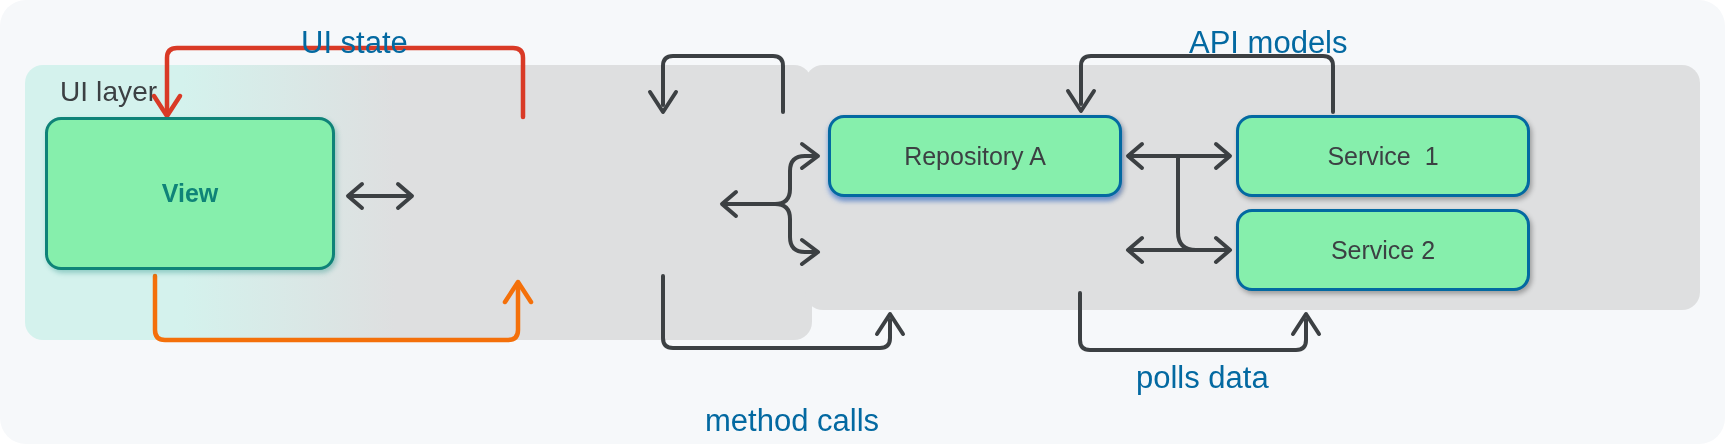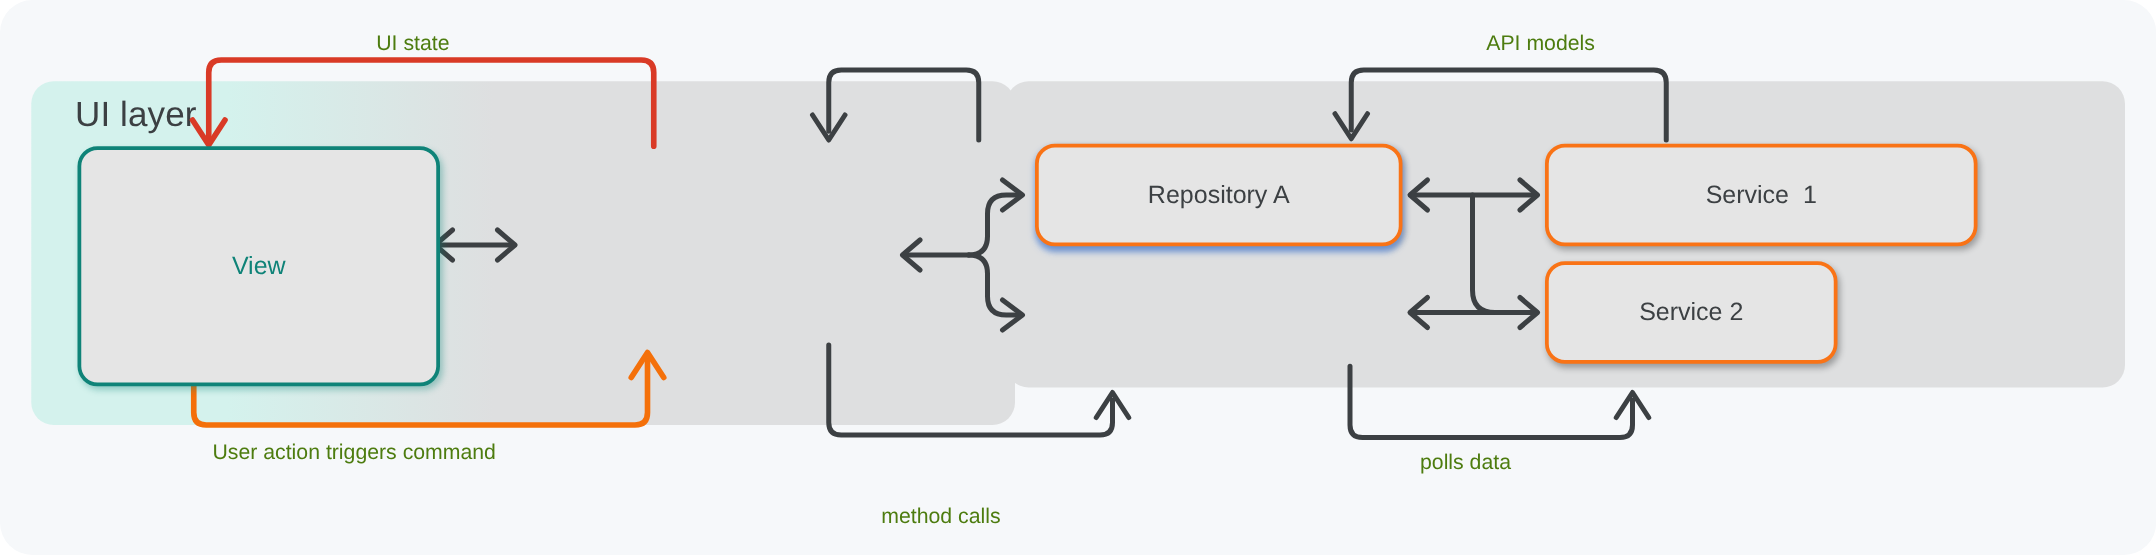--- a/index.html
+++ b/index.html
@@ -32,53 +32,54 @@
     letter-spacing:.1px;
     white-space:nowrap;
     margin-left:20px;
   }
   #ui-layer-title{ left:40px; top:76px; }
   #data-layer-title{ left:825px; top:76px; }
 
   
   .node{
     position:absolute;
-    background:#e5e5e5;
-    border:3px solid #f97316;
+    background:#86efac;
+    border:3px solid #0369a1;
     border-radius:16px;
     display:flex;align-items:center;justify-content:center;
-    font-size:20px;
+    font-size:25px;
     color:#3c4043;
     box-shadow:2px 3px 5px rgba(0,0,0,.30);
     box-sizing:border-box;
     white-space:pre;
   }
   #node-view{
-    left:62px; top:117px; width:290px; height:192px;
+    left:45px; top:117px; width:290px; height:153px;
     border-color:#0f8378; color:#0f8378;
     box-shadow:2px 3px 5px rgba(15,131,120,.35);
+    font-weight:bold;
   }
   #node-viewmodel{ left:422px; top:117px; width:290px; height:157px; }
 
   #node-repository-a{
     left:828px; top:115px; width:294px; height:82px;
     box-shadow:0 4px 5px rgba(66,133,244,.55), 2px 3px 5px rgba(0,0,0,.30);
   }
   #node-repository-b{
     left:828px; top:209px; width:294px; height:82px;
     box-shadow:0 4px 5px rgba(66,133,244,.55), 2px 3px 5px rgba(0,0,0,.30);
   }
-  #node-service-1{ left:1236px; top:115px; width:346px; height:82px; }
-  #node-service-2{ left:1236px; top:209px; width:234px; height:82px; }
+  #node-service-1{ left:1236px; top:115px; width:294px; height:82px; }
+  #node-service-2{ left:1236px; top:209px; width:294px; height:82px; }
 
   
   .edge-label{
     position:absolute;
-    font-size:17px;
-    color:#4d7c0f;
+    font-size:31px;
+    color:#0369a1;
     white-space:nowrap;
   }
   #label-ui-state{ left:301px; top:25px; }
   #label-user-action{ left:170px; top:352px; }
   #label-domain-models{ left:696px; top:25px; }
   #label-method-calls{ left:705px; top:355px;margin-top:48px; }
   #label-api-models{ left:1189px; top:25px; }
   #label-polls-data{ left:1136px; top:360px; }
 
   
@@ -163,18 +164,17 @@
       <path class="e" d="M1178,156 L1178,232 Q1178,250 1196,250 L1228,250"></path>
     </g>
   </svg>
 
   <div class="node" id="node-view">View</div>
   <div class="node" id="node-repository-a">Repository A</div>
   <div class="node" id="node-service-1">Service  1</div>
   <div class="node" id="node-service-2">Service 2</div>
 
   <div class="edge-label" id="label-ui-state">UI state</div>
-  <div class="edge-label" id="label-user-action">User action triggers command</div>
   <div class="edge-label" id="label-method-calls">method calls</div>
   <div class="edge-label" id="label-api-models">API models</div>
   <div class="edge-label" id="label-polls-data">polls data</div>
 
 </div>
 
 </body></html>

